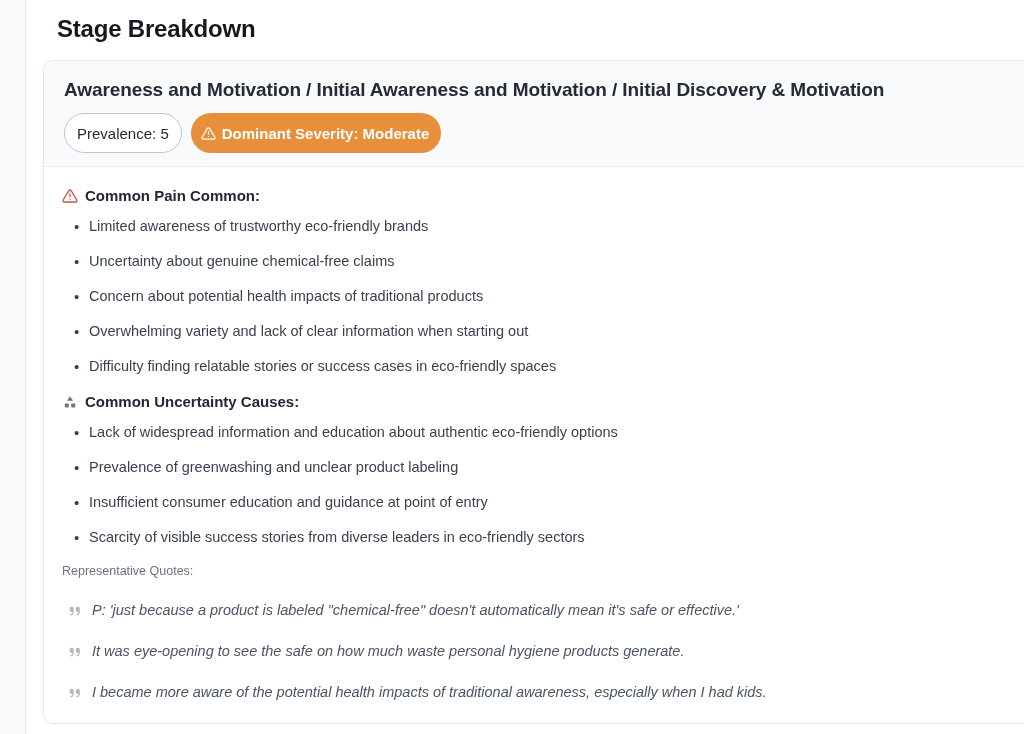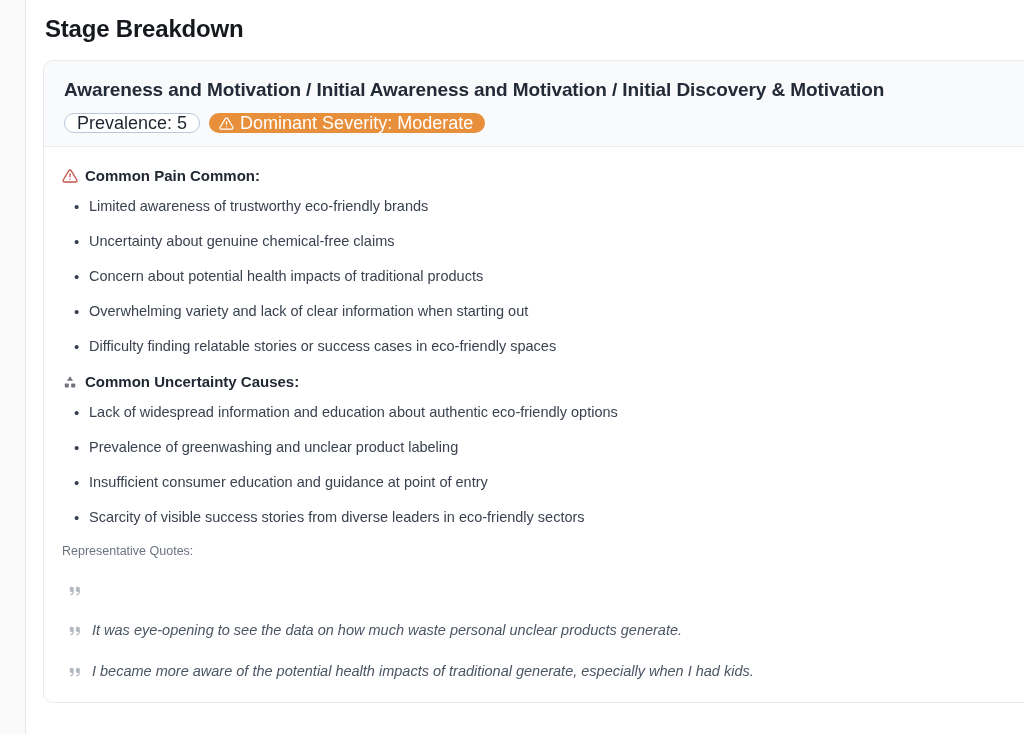--- a/index.html
+++ b/index.html
@@ -10,21 +10,21 @@
     position: relative;
   }
   .left-rail {
     position: absolute; left: 0; top: 0; width: 26px; height: 734px;
     background: #fafafa; border-right: 1px solid #e9e9ec;
   }
   .main {
     position: absolute; left: 27px; top: 0; width: 997px; height: 734px;
   }
   h1.page-title {
-    margin: 14px 0 16px 18px;
+    margin: 14px 0 16px 30px;
     font-size: 24px; line-height: 30px; font-weight: 700;
     color: #15181d; letter-spacing: -0.2px;
   }
   .stage-card {
     margin-left: 16px;
     width: 1080px;
     border: 1px solid #e7e9ee;
     border-radius: 10px;
     background: #ffffff;
     overflow: hidden;
@@ -34,29 +34,29 @@
     padding: 17px 20px 13px 20px;
     border-bottom: 1px solid #ecedf0;
   }
   h2.stage-title {
     font-size: 19px; line-height: 24px; font-weight: 600;
     color: #232b38; margin-bottom: 11px; letter-spacing: -0.1px;
   }
   .badge-row { display: flex; align-items: center; gap: 9px; }
   .badge {
     display: inline-flex; align-items: center; gap: 6px;
-    height: 20px; padding: 0 12px;
-    border-radius: 999px; font-size: 18px; white-space: nowrap;
+    height: 40px; padding: 0 12px;
+    border-radius: 999px; font-size: 15px; white-space: nowrap;
   }
   .badge-prevalence {
     background: #ffffff; border: 1px solid #bcc6da;
     color: #1f2530; font-weight: 500;
   }
   .badge-severity {
-    background: #e78f3b; color: #ffffff; font-weight: 400;
+    background: #e78f3b; color: #ffffff; font-weight: 700;
     padding-left: 10px;
   }
   .badge-severity svg { width: 15px; height: 15px; }
   .stage-card-body { background: #ffffff; padding: 20px 20px 22px 18px; }
   .section-head {
     display: flex; align-items: center; gap: 7px;
     font-size: 15px; font-weight: 700; color: #222834;
     margin-bottom: 14px;
   }
   .section-head svg { width: 16px; height: 16px; flex: 0 0 auto; }
@@ -150,35 +150,36 @@
       </ul>
 
       <div class="quotes-label">Representative Quotes:</div>
 
       <div class="quote-row">
         <span style="display:inline-flex;">
           <svg viewBox="0 0 448 512" fill="currentColor" style="width:14px;height:14px;color:#b3b9c2;">
             <path d="M96 96c-35.3 0-64 28.7-64 64v64c0 35.3 28.7 64 64 64h32c0 35.1-20.9 66.4-53.2 79.8l-10.7 4.4c-12.2 5.1-18 19.1-12.9 31.3s19.1 18 31.3 12.9l10.7-4.4C144.2 390 176 343.1 176 288v-96-32c0-35.3-28.7-64-64-64H96zm224 0c-35.3 0-64 28.7-64 64v64c0 35.3 28.7 64 64 64h32c0 35.1-20.9 66.4-53.2 79.8l-10.7 4.4c-12.2 5.1-18 19.1-12.9 31.3s19.1 18 31.3 12.9l10.7-4.4C368.2 390 400 343.1 400 288v-96-32c0-35.3-28.7-64-64-64h-16z"></path>
           </svg>
         </span>
+        <span class="quote-text">P: 'just because a product is labeled "chemical-free" doesn't automatically mean it's safe or effective.'</span>
       </div>
 
       <div class="quote-row">
         <span style="display:inline-flex;">
           <svg viewBox="0 0 448 512" fill="currentColor" style="width:14px;height:14px;color:#b3b9c2;">
             <path d="M96 96c-35.3 0-64 28.7-64 64v64c0 35.3 28.7 64 64 64h32c0 35.1-20.9 66.4-53.2 79.8l-10.7 4.4c-12.2 5.1-18 19.1-12.9 31.3s19.1 18 31.3 12.9l10.7-4.4C144.2 390 176 343.1 176 288v-96-32c0-35.3-28.7-64-64-64H96zm224 0c-35.3 0-64 28.7-64 64v64c0 35.3 28.7 64 64 64h32c0 35.1-20.9 66.4-53.2 79.8l-10.7 4.4c-12.2 5.1-18 19.1-12.9 31.3s19.1 18 31.3 12.9l10.7-4.4C368.2 390 400 343.1 400 288v-96-32c0-35.3-28.7-64-64-64h-16z"></path>
           </svg>
         </span>
-        <span class="quote-text">It was eye-opening to see the data on how much waste personal unclear products generate.</span>
+        <span class="quote-text">It was eye-opening to see the safe on how much waste personal hygiene products generate.</span>
       </div>
 
       <div class="quote-row">
         <span style="display:inline-flex;">
           <svg viewBox="0 0 448 512" fill="currentColor" style="width:14px;height:14px;color:#b3b9c2;">
             <path d="M96 96c-35.3 0-64 28.7-64 64v64c0 35.3 28.7 64 64 64h32c0 35.1-20.9 66.4-53.2 79.8l-10.7 4.4c-12.2 5.1-18 19.1-12.9 31.3s19.1 18 31.3 12.9l10.7-4.4C144.2 390 176 343.1 176 288v-96-32c0-35.3-28.7-64-64-64H96zm224 0c-35.3 0-64 28.7-64 64v64c0 35.3 28.7 64 64 64h32c0 35.1-20.9 66.4-53.2 79.8l-10.7 4.4c-12.2 5.1-18 19.1-12.9 31.3s19.1 18 31.3 12.9l10.7-4.4C368.2 390 400 343.1 400 288v-96-32c0-35.3-28.7-64-64-64h-16z"></path>
           </svg>
         </span>
-        <span class="quote-text">I became more aware of the potential health impacts of traditional generate, especially when I had kids.</span>
+        <span class="quote-text">I became more aware of the potential health impacts of traditional awareness, especially when I had kids.</span>
       </div>
 
     </div>
   </div>
 </div>
 
 </body></html>

